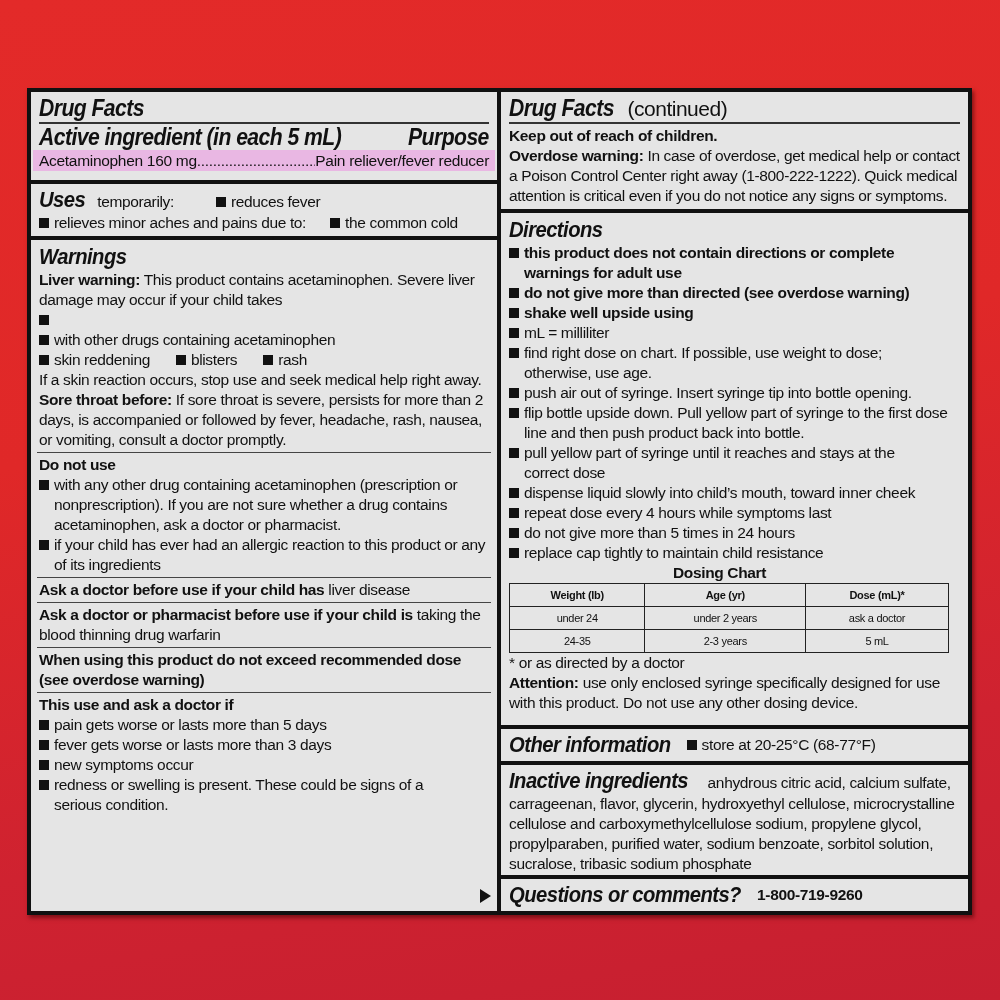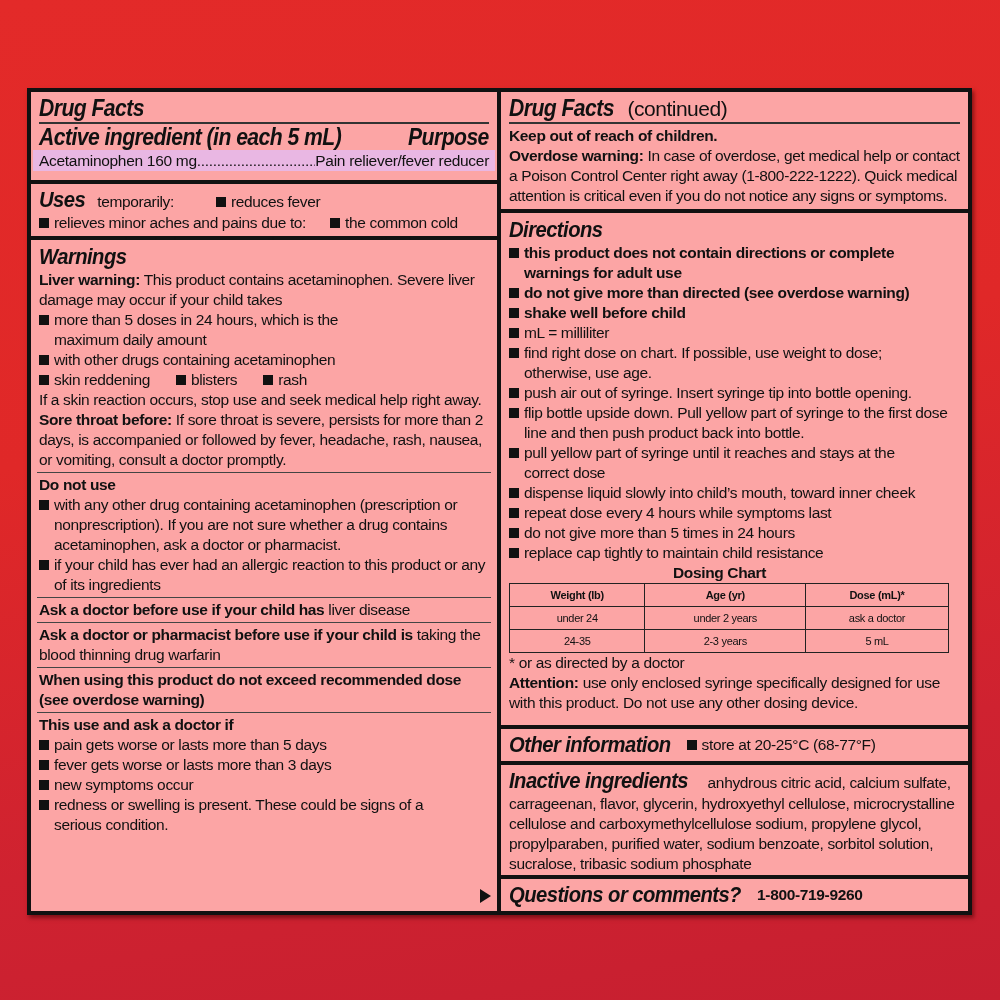--- a/index.html
+++ b/index.html
@@ -11,21 +11,21 @@
     position:relative;
   }
   .panel {
     position:absolute; left:27px; top:88px; width:945px; height:827px;
     background:#111;
     box-shadow: 2px 3px 4px rgba(60,0,0,0.55);
   }
   .col { position:absolute; top:4px; bottom:4px; display:flex; flex-direction:column; gap:4px; }
   .col.left { left:4px; width:466px; }
   .col.right { left:474px; width:467px;justify-content:center; }
-  .box { background:#fca5a5; padding:3px 8px 3px 8px; box-sizing:border-box; }
+  .box { background:#e5e5e5; padding:3px 8px 3px 8px; box-sizing:border-box; }
   .title {
     font-weight:bold; font-style:italic; font-size:23px; line-height:26px;
     letter-spacing:-0.6px; transform:scaleX(0.92); transform-origin:left center; display:inline-block;
   }
   .t { font-size:15.5px; line-height:20px; letter-spacing:-0.35px; }
   .b { font-weight:bold; }
   .sq { display:inline-block; width:10px; height:10px; background:#111; margin-right:5px; vertical-align:0px; }
   .bul { padding-left:15px; text-indent:-15px; }
   .hr { border-top:2px solid #333; margin:2px 0; }
   .hr-thin { border-top:1.5px solid #444; margin:2px -2px; }
@@ -81,21 +81,21 @@
         <span style="margin-left:20px;"><span class="sq"></span><span>headache</span></span>
         <span style="margin-left:26px;"><span class="sq"></span><span>sore throat</span></span>
         <span style="margin-left:36px;"><span class="sq"></span><span>toothache</span></span>
       </div>
     </div>
 
     <div class="box" style="flex:1; position:relative; padding-top:4px;">
       <div><span class="title" style="font-size:22px;">Warnings</span></div>
 
       <div class="t"><span class="b">Liver warning:</span> <span>This product contains acetaminophen. Severe liver damage may occur if your child takes</span></div>
-      <div class="t bul" style="padding-right:110px;"><span class="sq"></span><span>more than 5 doses in 24 hours, which is the maximum daily amount</span></div>
+      <div class="t bul" style="padding-right:110px;"><span class="sq"></span></div>
       <div class="t bul"><span class="sq"></span><span>with other drugs containing acetaminophen</span></div>
 
       <div class="t">
         <span><span class="sq"></span><span>skin reddening</span></span>
         <span style="margin-left:22px;"><span class="sq"></span><span>blisters</span></span>
         <span style="margin-left:22px;"><span class="sq"></span><span>rash</span></span>
       </div>
       <div class="t">If a skin reaction occurs, stop use and seek medical help right away.</div>
       <div class="t"><span class="b">Sore throat before:</span> <span>If sore throat is severe, persists for more than 2 days, is accompanied or followed by fever, headache, rash, nausea, or vomiting, consult a doctor promptly.</span></div>
 
@@ -133,21 +133,21 @@
       </div>
       <div class="hr" style="margin:1px 0 2px 0;"></div>
       <div class="t b">Keep out of reach of children.</div>
       <div class="t"><span class="b">Overdose warning:</span> <span>In case of overdose, get medical help or contact a Poison Control Center right away (1-800-222-1222). Quick medical attention is critical even if you do not notice any signs or symptoms.</span></div>
     </div>
 
     <div class="box" style="height:515px; padding-top:4px;">
       <div><span class="title" style="font-size:22px;">Directions</span></div>
       <div class="t bul b" style="padding-right:40px;"><span class="sq"></span><span>this product does not contain directions or complete warnings for adult use</span></div>
       <div class="t bul b"><span class="sq"></span><span>do not give more than directed (see overdose warning)</span></div>
-      <div class="t bul b"><span class="sq"></span><span>shake well before child</span></div>
+      <div class="t bul b"><span class="sq"></span><span>shake well upside using</span></div>
       <div class="t bul"><span class="sq"></span><span>mL = milliliter</span></div>
       <div class="t bul" style="padding-right:20px;"><span class="sq"></span><span>find right dose on chart. If possible, use weight to dose; otherwise, use age.</span></div>
       <div class="t bul"><span class="sq"></span><span>push air out of syringe. Insert syringe tip into bottle opening.</span></div>
       <div class="t bul" style="padding-right:10px;"><span class="sq"></span><span>flip bottle upside down. Pull yellow part of syringe to the first dose line and then push product back into bottle.</span></div>
       <div class="t bul" style="padding-right:20px;"><span class="sq"></span><span>pull yellow part of syringe until it reaches and stays at the correct dose</span></div>
       <div class="t bul"><span class="sq"></span><span>dispense liquid slowly into child’s mouth, toward inner cheek</span></div>
       <div class="t bul"><span class="sq"></span><span>repeat dose every 4 hours while symptoms last</span></div>
       <div class="t bul"><span class="sq"></span><span>do not give more than 5 times in 24 hours</span></div>
       <div class="t bul"><span class="sq"></span><span>replace cap tightly to maintain child resistance</span></div>
 

